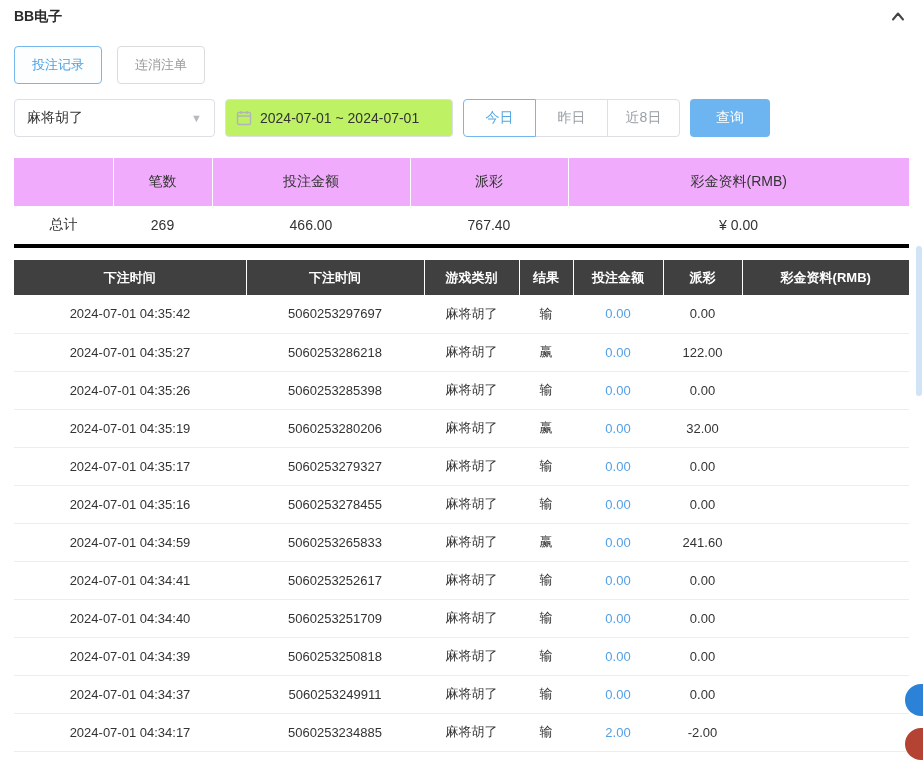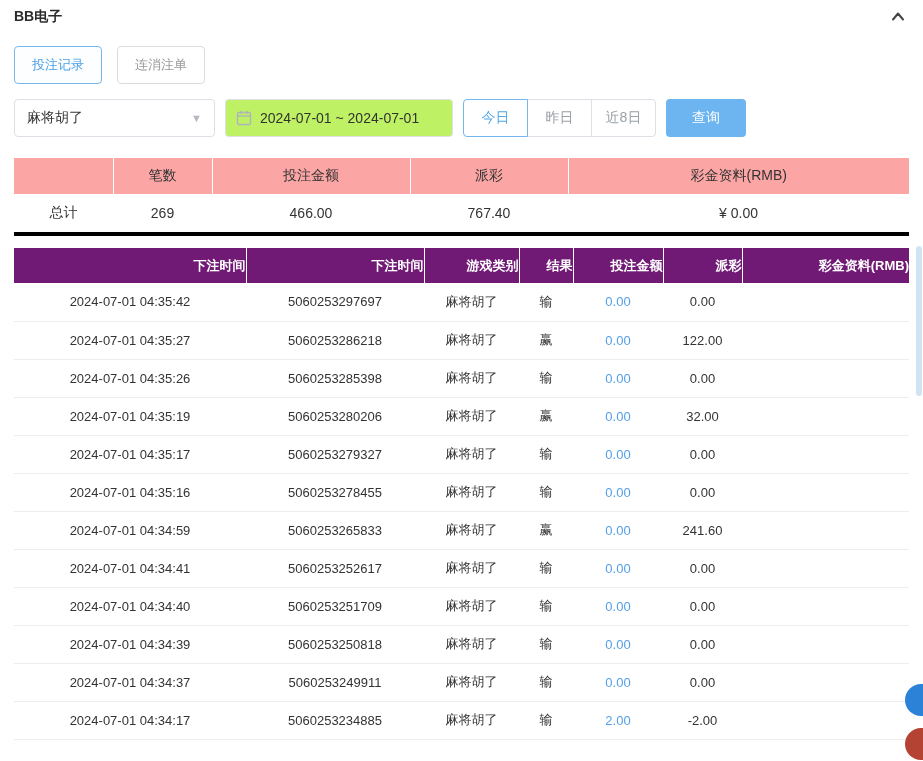--- a/index.html
+++ b/index.html
@@ -22,39 +22,39 @@
   
   .filter-row { margin-top:15px; display:flex; align-items:center; }
   .select-box { width:201px; height:38px; border:1px solid #dcdfe6; border-radius:4px;
                 display:flex; align-items:center; justify-content:space-between;
                 padding:0 12px; font-size:14px; color:#333; cursor:pointer; background:#fff; }
   .caret { color:#b6b9bf; font-size:11px; }
   .date-box { width:228px; height:38px; border:1px solid #dcdfe6; border-radius:4px;
               display:flex; align-items:center; gap:8px; padding:0 10px; margin-left:10px;
               font-size:14px; color:#333; cursor:pointer; background:#bef264; }
   .btn-group { display:flex; margin-left:10px; }
-  .range-btn { width:65px; height:38px; border:1px solid #dcdfe6; background:#fff;
+  .range-btn { width:73px; height:38px; border:1px solid #dcdfe6; background:#fff;
                color:#9aa0a6; font-size:14px; margin-left:-1px; cursor:pointer; }
   .range-btn.first { margin-left:0; border-radius:4px 0 0 4px; }
   .range-btn.last { border-radius:0 4px 4px 0; }
   .range-btn.active { color:#53a8e4; border-color:#74b6ee; position:relative; z-index:1; }
   .search-btn { width:80px; height:38px; margin-left:10px; background:#6cb5f1; color:#fff;
                 border:none; border-radius:4px; font-size:14px; cursor:pointer; }
 
   
   table { border-collapse:collapse; table-layout:fixed; }
   .summary-table { width:895px; margin-top:21px; font-size:14px; }
-  .summary-table th { background:#fca5a5; height:36px; font-weight:normal; text-align:center;
+  .summary-table th { background:#f0abfc; height:48px; font-weight:normal; text-align:center;
                       border-right:1px solid #fff; }
   .summary-table th:last-child { border-right:none; }
   .summary-table td { height:40px; text-align:center; border-bottom:4px solid #000000; background:#fff; }
 
   
   .bet-table { width:895px; margin-top:12px; font-size:13px; }
-  .bet-table th { background:#701a75; color:#fff; height:35px; font-weight:bold; text-align:right;
+  .bet-table th { background:#404040; color:#fff; height:35px; font-weight:bold; text-align:center;
                   border-right:1px solid #fff; }
   .bet-table th:last-child { border-right:none; }
   .bet-table td { height:38px; text-align:center; border-bottom:1px solid #ededed; color:#333; background:#fff; }
   .bet-link { color:#539fe8; cursor:pointer; }
   .negative { color:#f05050; }
 
   
   .scroll-thumb { position:absolute; right:1px; top:246px; width:6px; height:150px;
                   background:#d0e4f5; border-radius:3px; }
   .float-btn { position:absolute; left:905px; width:32px; height:32px; border-radius:50%;

